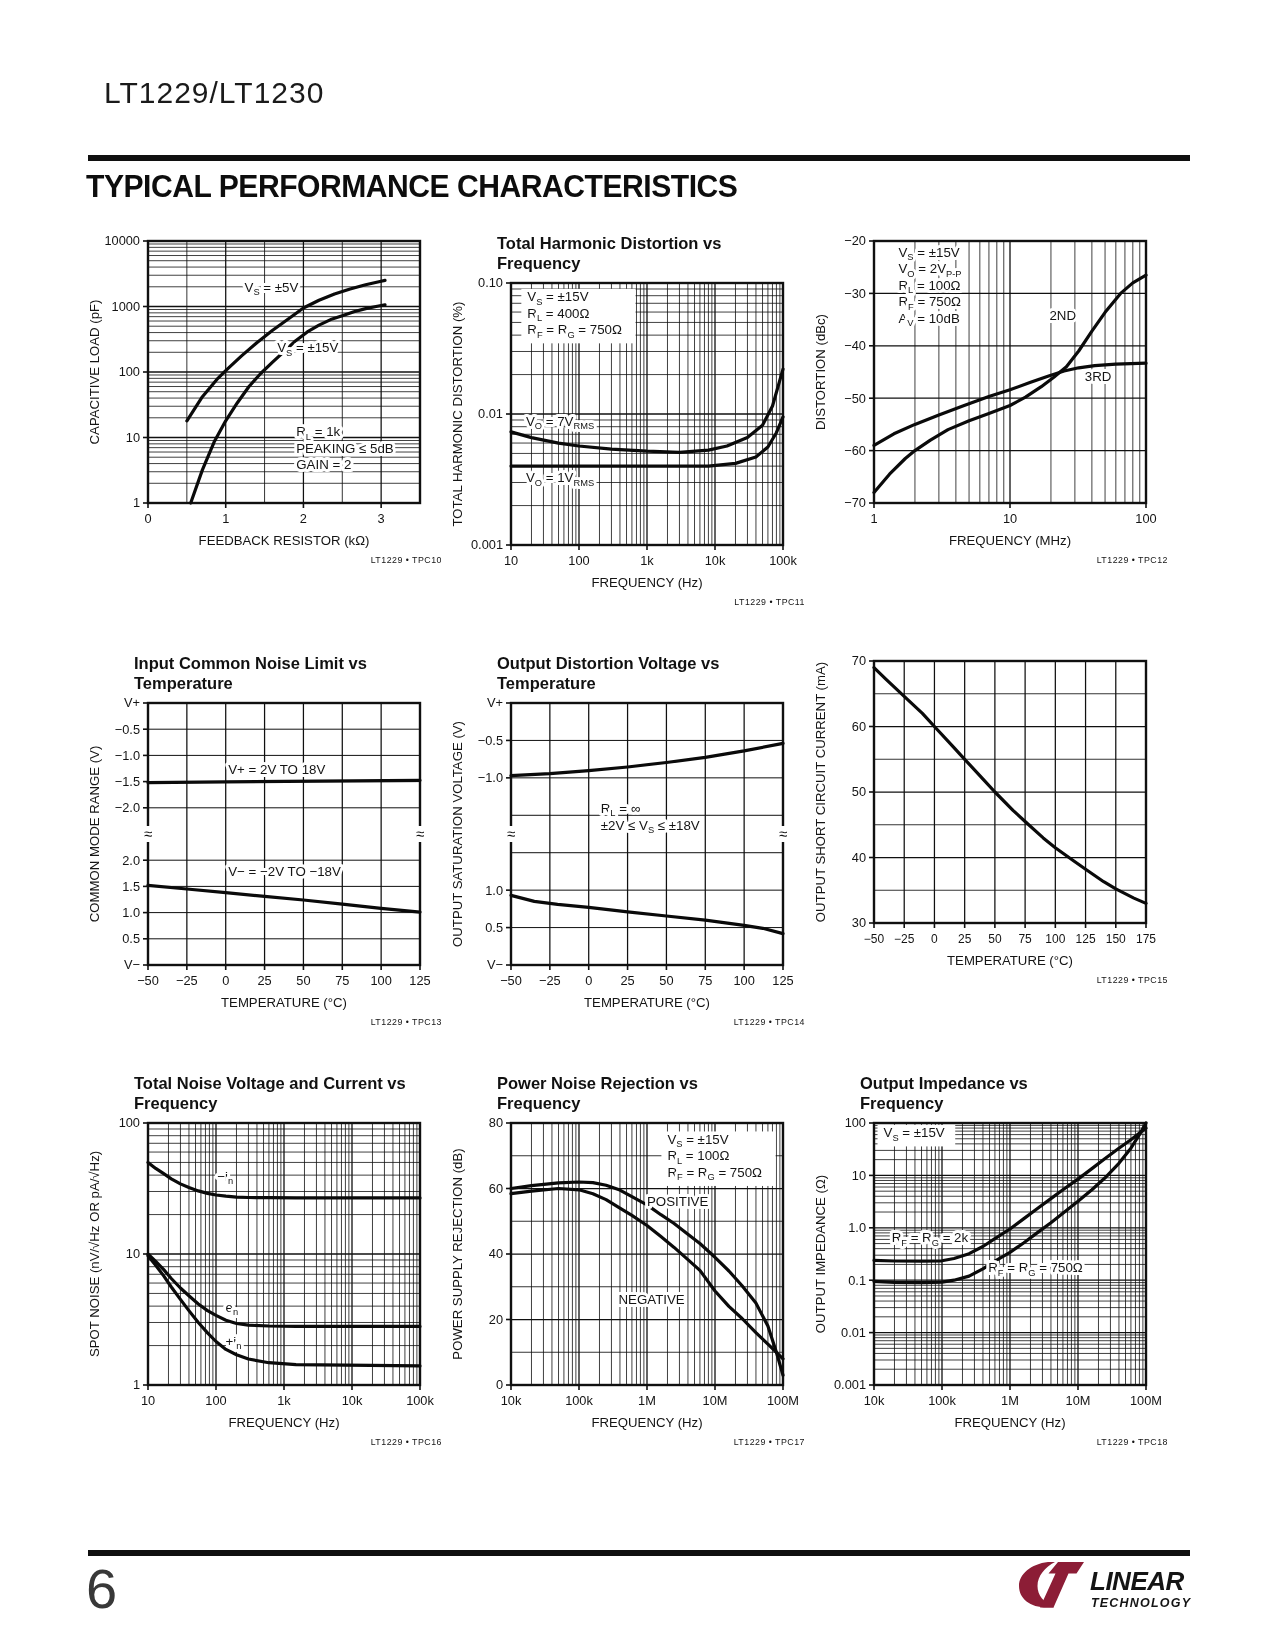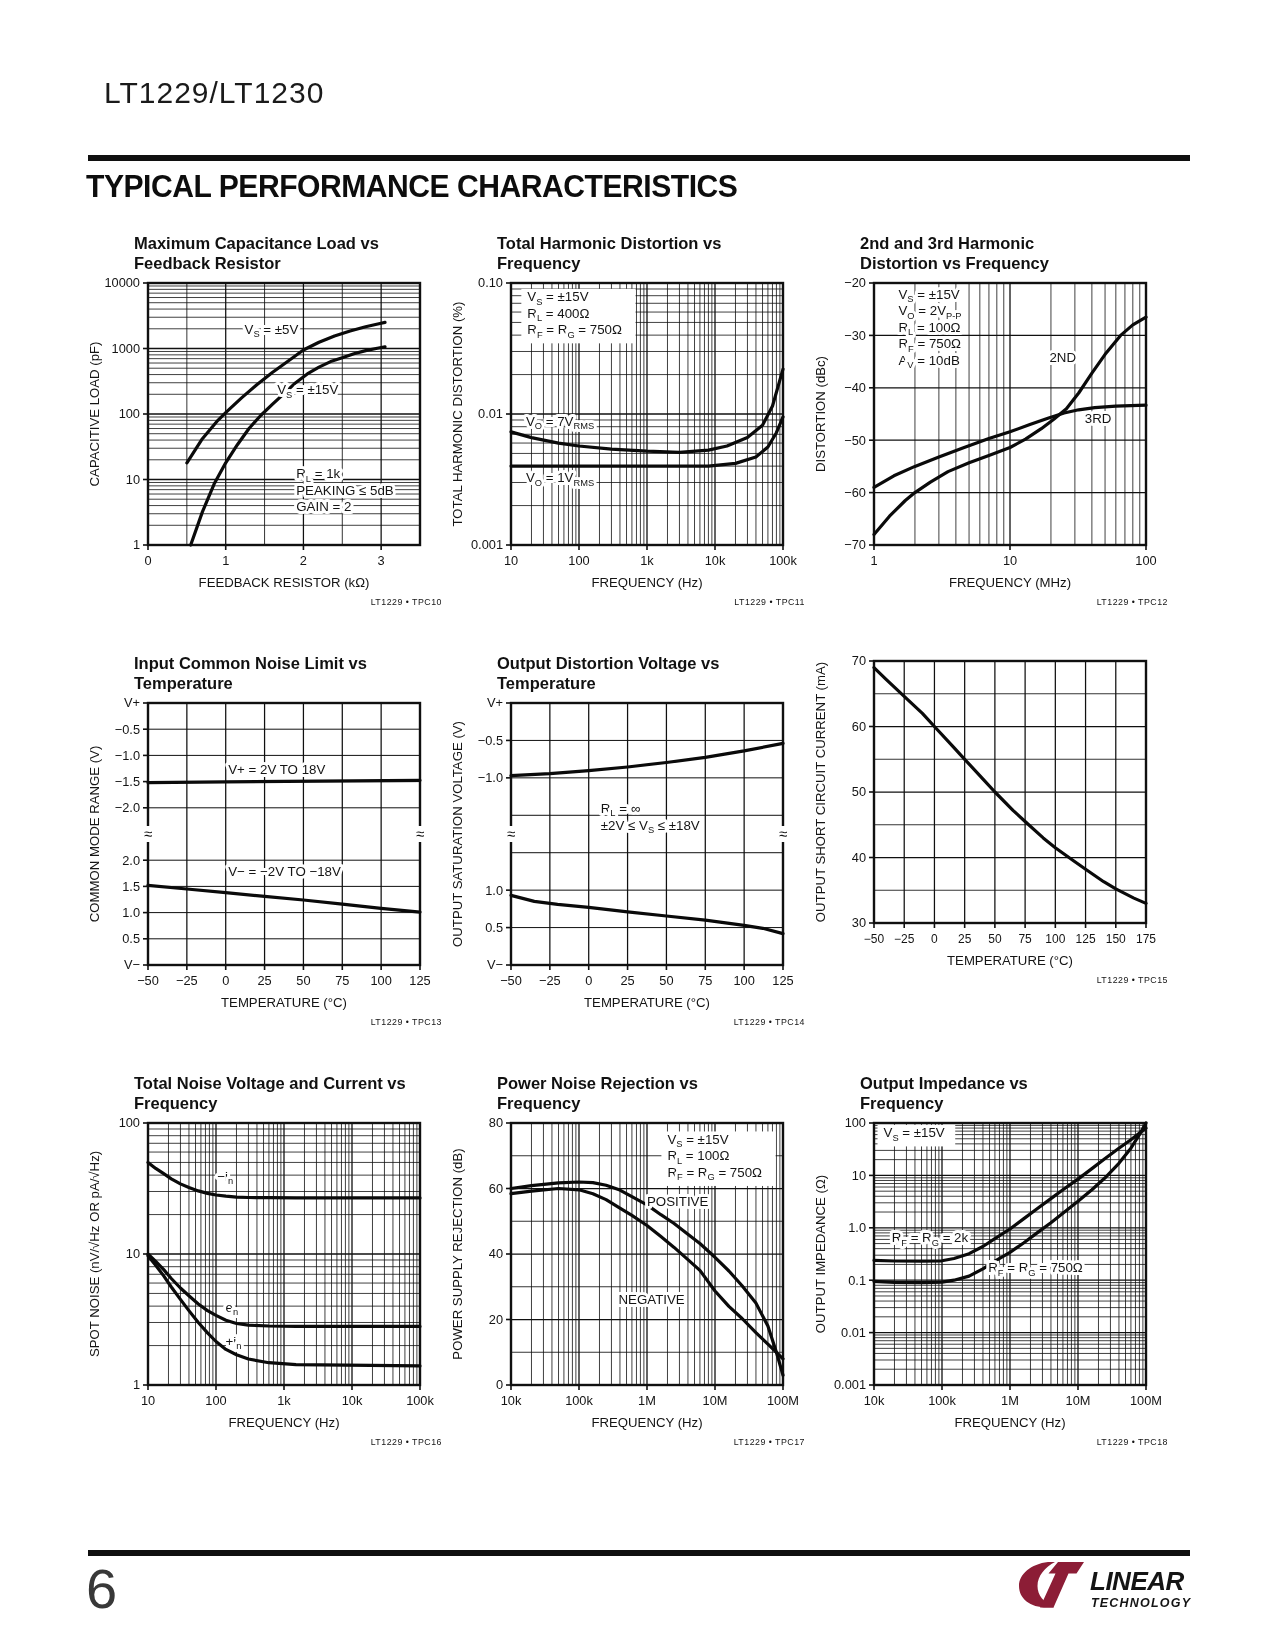--- a/index.html
+++ b/index.html
@@ -21,24 +21,20 @@
 </style>
 </head>
 <body>
 
 <div id="part-number">LT1229/LT1230</div>
 <div id="rule-top"></div>
 <div id="section-title">TYPICAL PERFORMANCE CHARACTERISTICS</div>
 
 <div id="charts-grid">
   <figure class="chart">
-    <figcaption class="chart-title">
-      <div>Maximum Capacitance Load vs</div>
-      <div>Feedback Resistor</div>
-    </figcaption>
     <svg class="plot" width="360" height="338">
         <line x1="100.85714285714286" y1="8" x2="100.85714285714286" y2="270" stroke="#101010" stroke-width="0.85"></line>
         <line x1="139.71428571428572" y1="8" x2="139.71428571428572" y2="270" stroke="#101010" stroke-width="1.25"></line>
         <line x1="178.57142857142856" y1="8" x2="178.57142857142856" y2="270" stroke="#101010" stroke-width="0.85"></line>
         <line x1="217.42857142857142" y1="8" x2="217.42857142857142" y2="270" stroke="#101010" stroke-width="1.25"></line>
         <line x1="256.2857142857143" y1="8" x2="256.2857142857143" y2="270" stroke="#101010" stroke-width="0.85"></line>
         <line x1="295.1428571428571" y1="8" x2="295.1428571428571" y2="270" stroke="#101010" stroke-width="1.25"></line>
         <line x1="62" y1="250.2825352840092" x2="334" y2="250.2825352840092" stroke="#101010" stroke-width="0.8"></line>
         <line x1="62" y1="238.7485578158621" x2="334" y2="238.7485578158621" stroke="#101010" stroke-width="0.8"></line>
         <line x1="62" y1="230.56507056801846" x2="334" y2="230.56507056801846" stroke="#101010" stroke-width="0.8"></line>
@@ -187,24 +183,20 @@
         <line x1="57" y1="139" x2="62" y2="139" stroke="#101010" stroke-width="1.6"></line>
         <text x="54" y="143.4" text-anchor="end" font-size="12.8">0.01</text>
         <line x1="57" y1="270" x2="62" y2="270" stroke="#101010" stroke-width="1.6"></line>
         <text x="54" y="274.4" text-anchor="end" font-size="12.8">0.001</text>
         <text x="198" y="312" text-anchor="middle" font-size="13.2">FREQUENCY (Hz)</text>
         <text x="13" y="139" text-anchor="middle" font-size="13.2" transform="rotate(-90 13 139)">TOTAL HARMONIC DISTORTION (%)</text>
         <text x="356" y="330" text-anchor="end" font-size="8.8" fill="#333" letter-spacing="0.5">LT1229 • TPC11</text>
       </svg>
   </figure>
   <figure class="chart">
-    <figcaption class="chart-title">
-      <div>2nd and 3rd Harmonic</div>
-      <div>Distortion vs Frequency</div>
-    </figcaption>
     <svg class="plot" width="360" height="338">
         <line x1="102.94007941030145" y1="8" x2="102.94007941030145" y2="270" stroke="#101010" stroke-width="0.8"></line>
         <line x1="126.88849064187409" y1="8" x2="126.88849064187409" y2="270" stroke="#101010" stroke-width="0.8"></line>
         <line x1="143.8801588206029" y1="8" x2="143.8801588206029" y2="270" stroke="#101010" stroke-width="0.8"></line>
         <line x1="157.05992058969855" y1="8" x2="157.05992058969855" y2="270" stroke="#101010" stroke-width="0.8"></line>
         <line x1="167.82857005217554" y1="8" x2="167.82857005217554" y2="270" stroke="#101010" stroke-width="0.8"></line>
         <line x1="176.93333344193894" y1="8" x2="176.93333344193894" y2="270" stroke="#101010" stroke-width="0.8"></line>
         <line x1="184.82023823090432" y1="8" x2="184.82023823090432" y2="270" stroke="#101010" stroke-width="0.8"></line>
         <line x1="191.77698128374817" y1="8" x2="191.77698128374817" y2="270" stroke="#101010" stroke-width="0.8"></line>
         <line x1="198" y1="8" x2="198" y2="270" stroke="#101010" stroke-width="1.3"></line>

